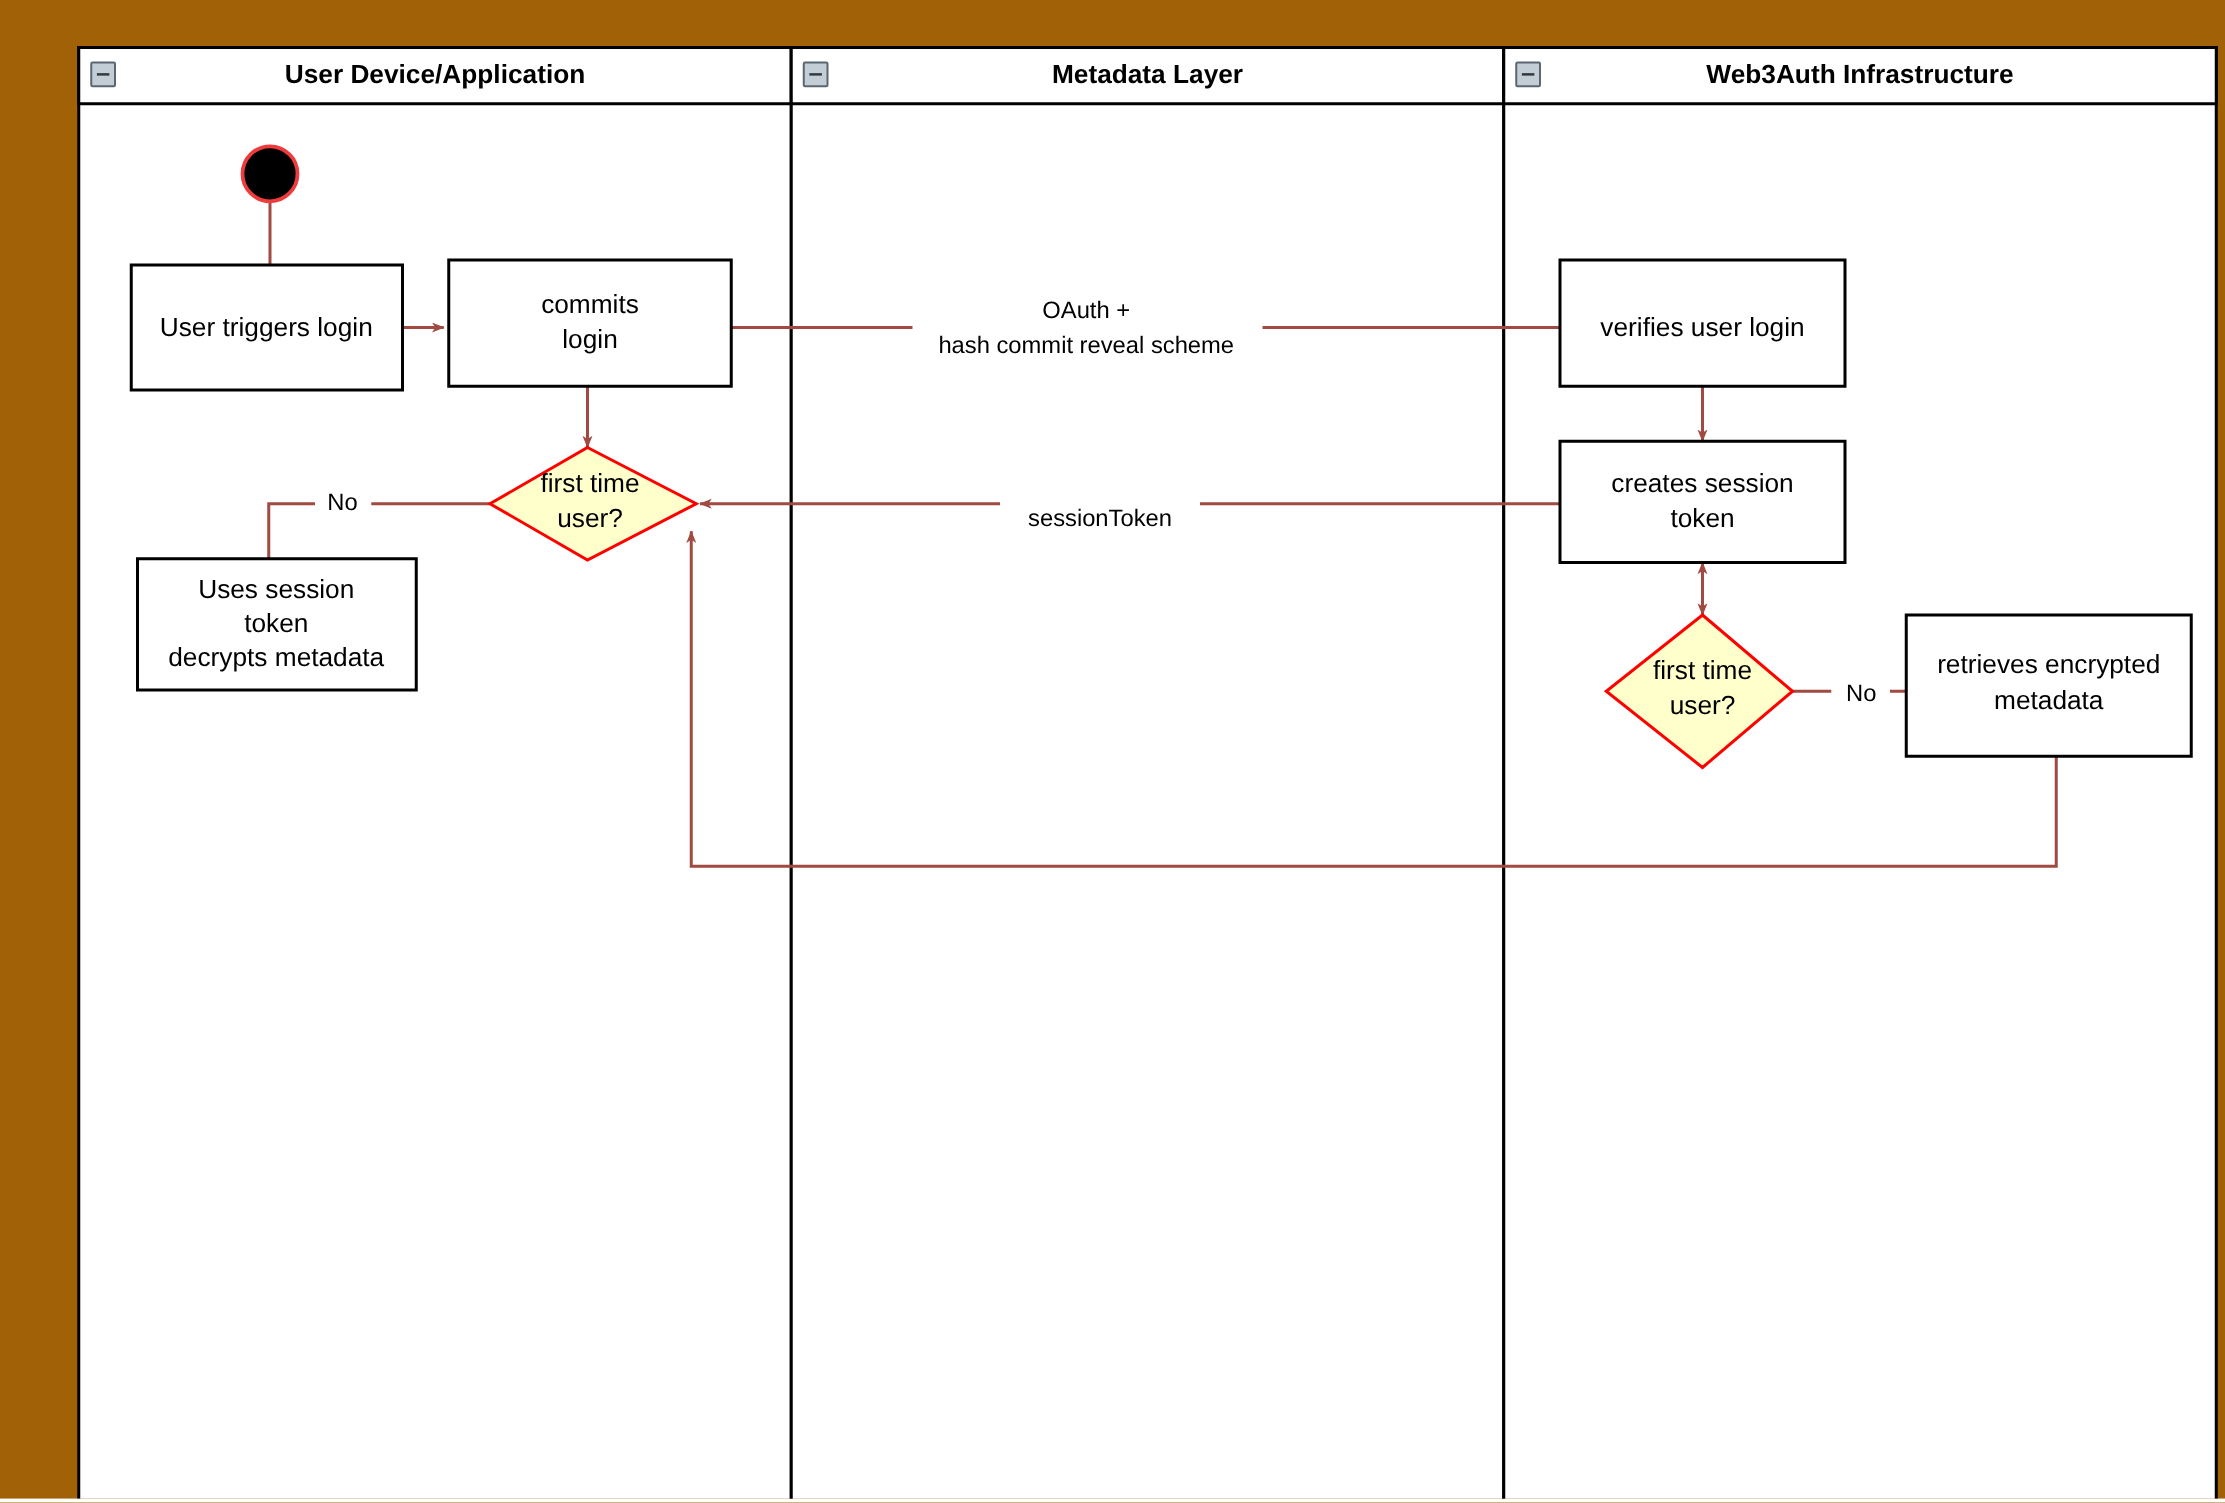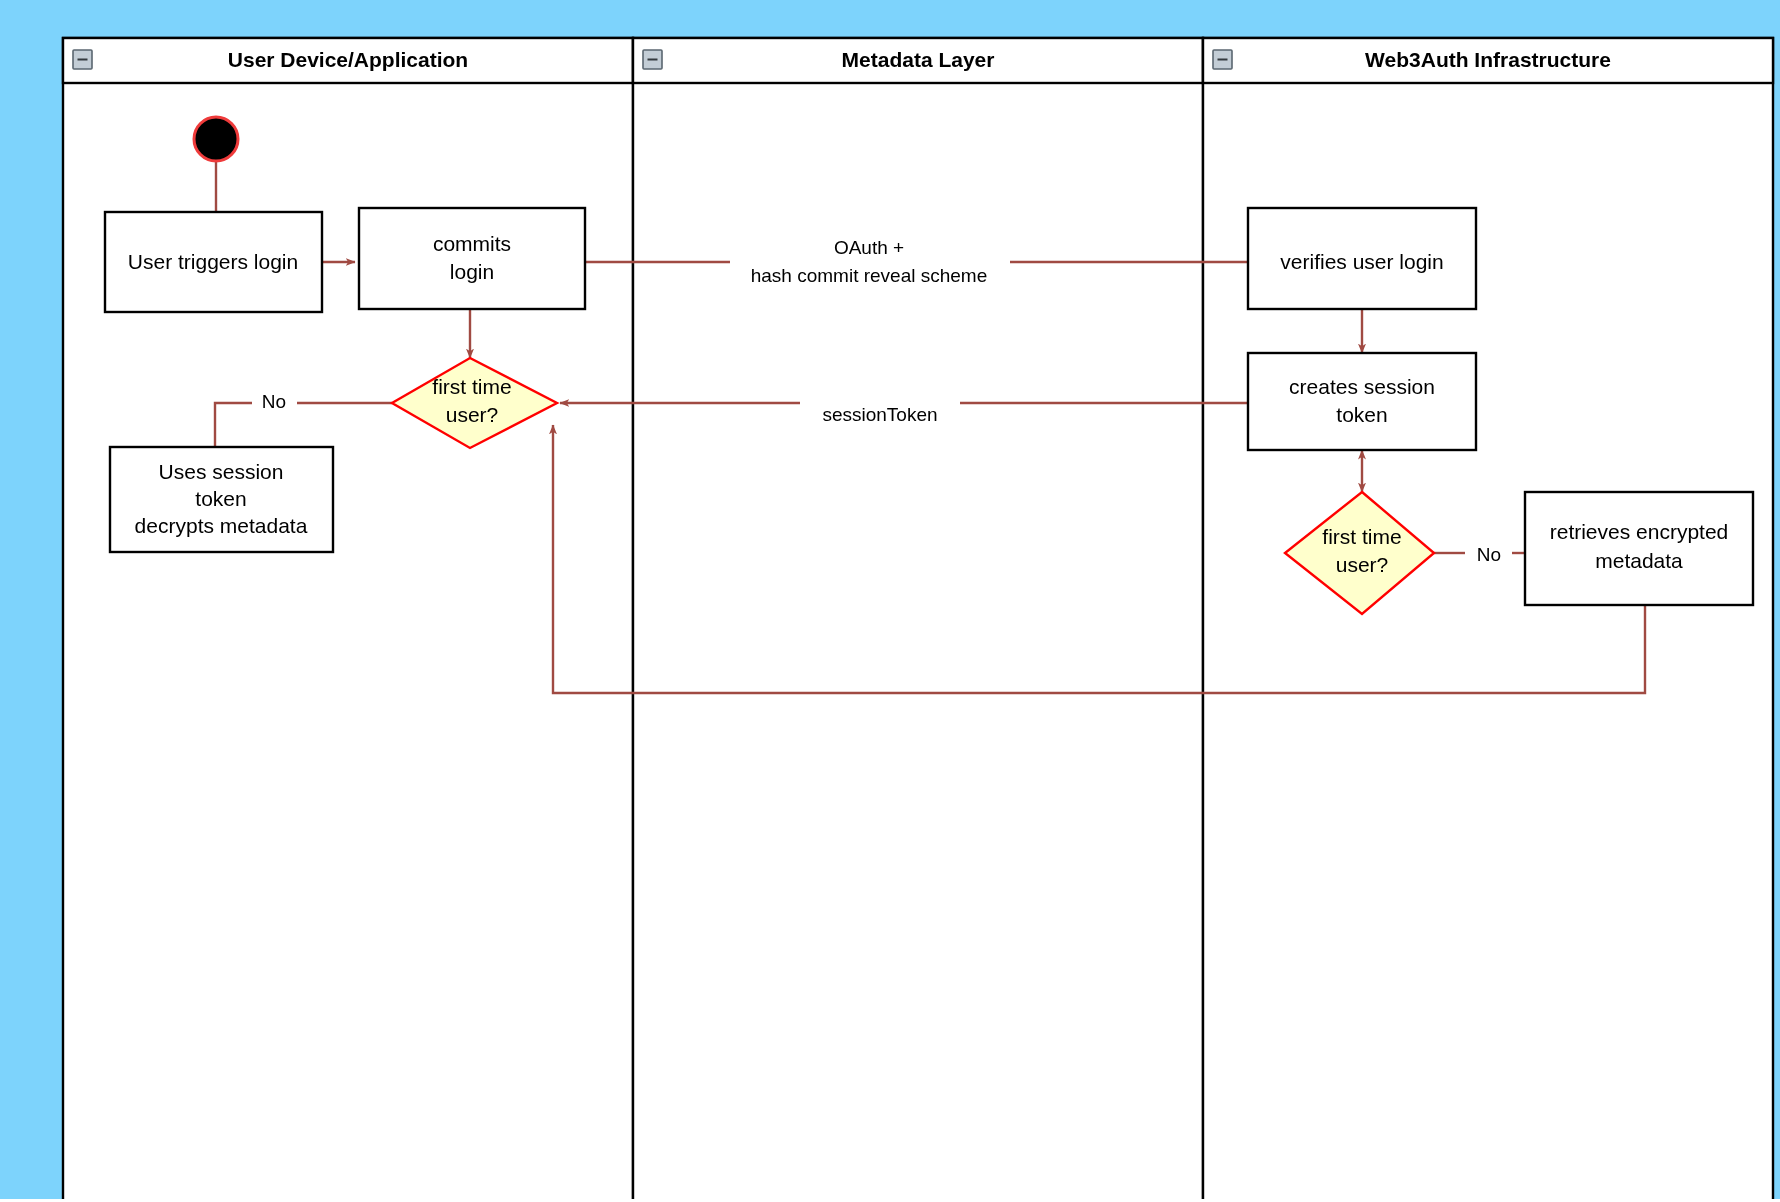--- a/index.html
+++ b/index.html
@@ -5,21 +5,21 @@
   html, body {
     margin: 0;
     padding: 0;
     background: #ffffff;
     font-family: "Liberation Sans", sans-serif;
   }
   #page {
     position: relative;
     width: 1780px;
     height: 1199px;
-    background: #7dd3fc;
+    background: #a16207;
     overflow: hidden;
   }
   .diagram-svg {
     position: absolute;
     top: 0;
     left: 0;
     width: 1780px;
     height: 1202px;
   }
   text { font-family: "Liberation Sans", sans-serif; }

